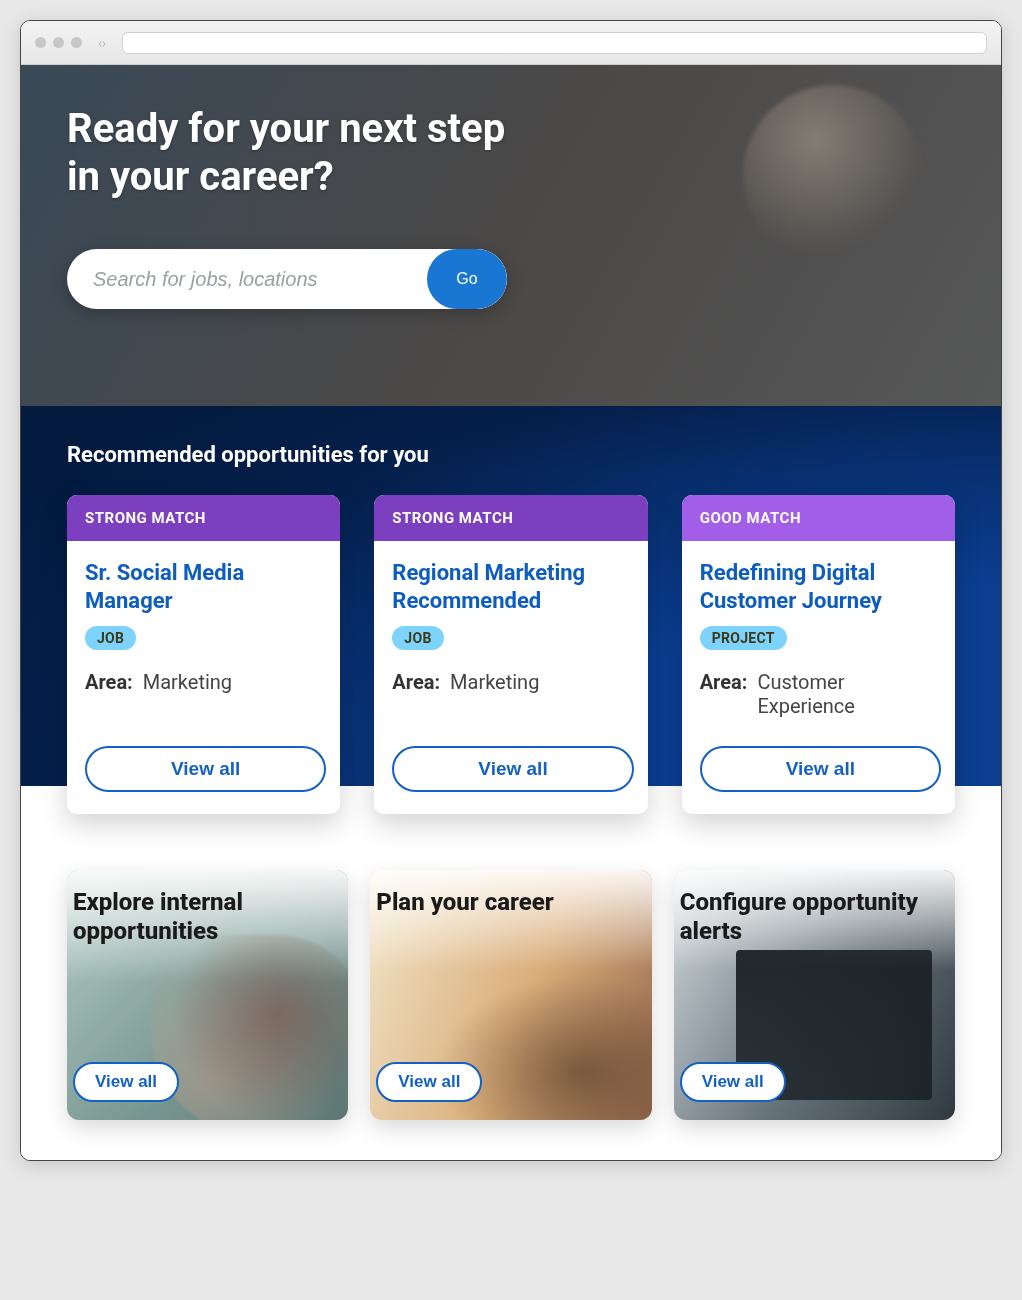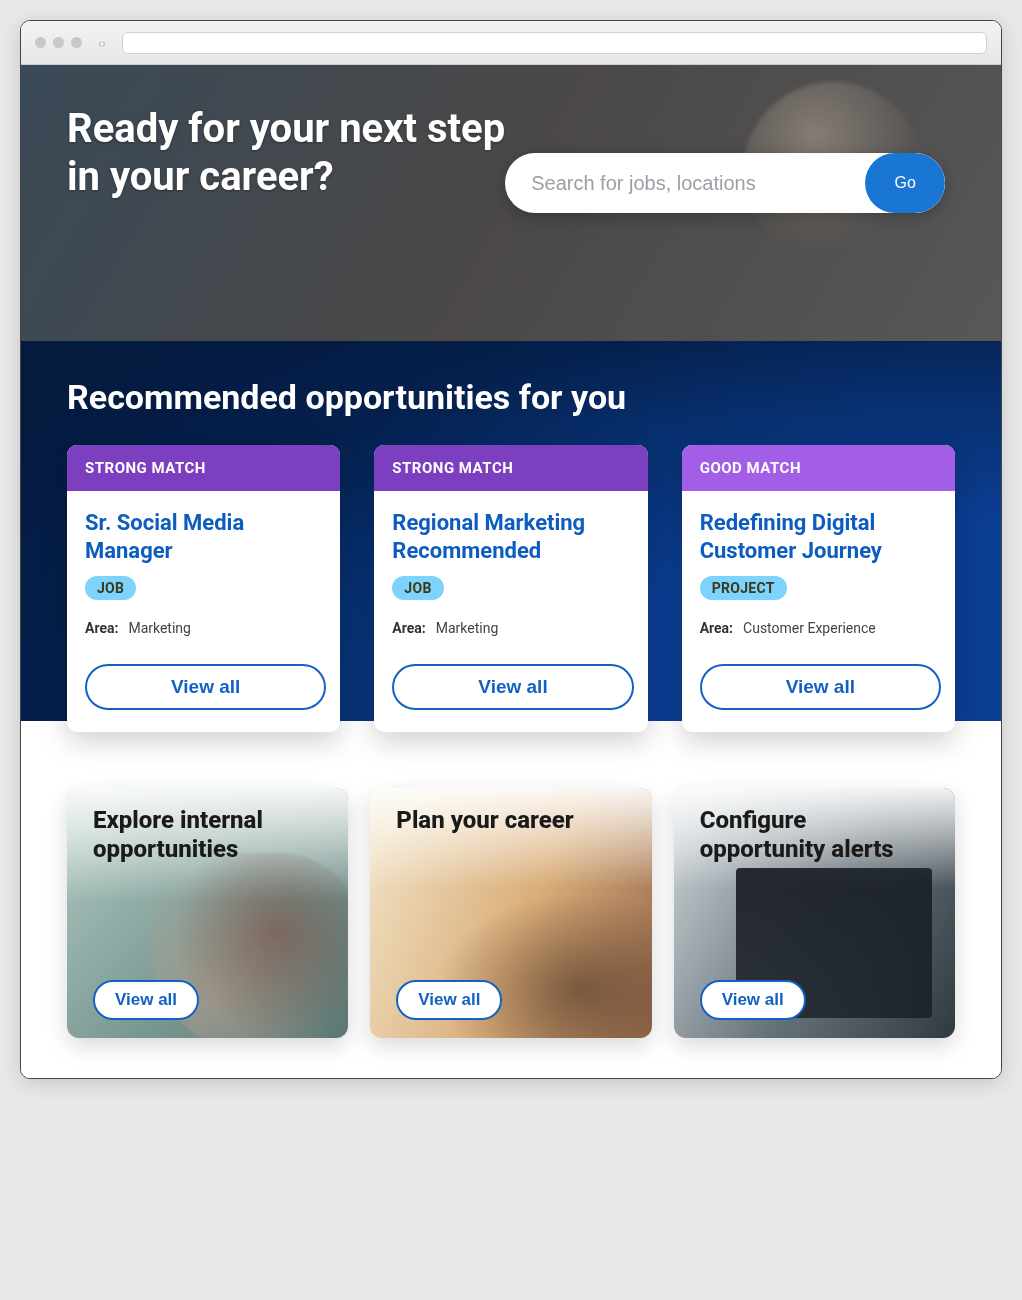--- a/index.html
+++ b/index.html
@@ -6,51 +6,51 @@
 body { font-family: -apple-system, BlinkMacSystemFont, "Segoe UI", Roboto, Helvetica, Arial, sans-serif; background: #e8e8e8; padding: 20px; display: flex; justify-content: center; }
 
 .browser-frame { width: 982px; background: #fff; border: 1px solid #444; border-radius: 10px; overflow: hidden; box-shadow: 0 4px 20px rgba(0,0,0,0.15); }
 
 .browser-chrome { height: 44px; background: linear-gradient(#f3f3f3,#e7e7e7); display:flex; align-items:center; padding:0 14px; gap:10px; border-bottom:1px solid #ccc; }
 .dots { display:flex; gap:7px; }
 .dot { width:11px; height:11px; border-radius:50%; background:#c7c7c7; }
 .nav-arrows { color:#bbb; font-size:14px; letter-spacing:-2px; margin-left:6px; }
 .url-bar { flex:1; height:22px; background:#fff; border:1px solid #d0d0d0; border-radius:6px; margin-left:8px; }
 
-.hero { position:relative; height:276px; padding:40px 46px 0 46px; background: linear-gradient(rgba(30,45,60,0.55),rgba(30,45,60,0.55)), linear-gradient(120deg,#5a6b78,#826a55,#9b8b7a); display:flex; flex-direction:row; justify-content:flex-start; }
+.hero { position:relative; height:341px; padding:40px 46px 0 46px; background: linear-gradient(rgba(30,45,60,0.55),rgba(30,45,60,0.55)), linear-gradient(120deg,#5a6b78,#826a55,#9b8b7a); display:flex; flex-direction:column; justify-content:flex-start; }
 .hero-bg-shapes { position:absolute; inset:0; overflow:hidden; }
 .hero-bg-shapes::before { content:""; position:absolute; right:8%; top:6%; width:180px; height:180px; background: radial-gradient(circle at 40% 30%, rgba(230,210,185,.35), rgba(140,120,100,.1) 60%, transparent 70%); border-radius:50%; filter:blur(2px);}
 .hero h1 { color:#fff; font-size:40px; font-weight:700; line-height:1.2; text-shadow:0 1px 3px rgba(0,0,0,.35); z-index:1; }
 
 .search-wrap { margin-top:48px; display:flex; z-index:1; }
 .search-pill { display:flex; background:#fff; border-radius:999px; overflow:hidden; height:60px; width:440px; box-shadow:0 4px 16px rgba(0,0,0,.25); }
-.search-input { flex:1; border:none; outline:none; padding:4px 26px; font-size:20px; color:#555; background:transparent; }
+.search-input { flex:1; border:none; outline:none; padding:4px 26px; font-size:20px; color:#555; background:transparent;font-style:italic; }
 .search-input::placeholder { color:#9aa0a6; }
 .go-btn { width:80px; border:none; background:#1976d2; color:#fff; font-size:16px; font-weight:500; cursor:pointer; border-radius:999px; }
 
 .rec-section { position:relative; background:#fff; }
 .rec-bg { position:absolute; left:0; right:0; top:0; height:380px; background: radial-gradient(120% 140% at 100% 100%, #0b3d91 0%, #0b3d91 38%, #083071 60%, #05204d 78%, #041a3f 100%); }
 .rec-inner { position:relative; padding:36px 46px 0 46px; }
-.rec-title { color:#fff; font-size:34px; font-weight:700; margin-bottom:28px; }
+.rec-title { color:#fff; font-size:22px; font-weight:700; margin-bottom:28px; }
 
 .cards-row { display:flex; gap:34px; }
 .card { flex:1; background:#fff; border-radius:10px; box-shadow:0 10px 28px rgba(0,0,0,.18); overflow:hidden; display:flex; flex-direction:column; }
 .card-header { padding:14px 18px; color:#fff; font-weight:700; font-size:15px; letter-spacing:.5px; }
 .hdr-strong { background:#7b3fbf; }
 .hdr-good { background:#a25ee6; }
 .card-body { padding:18px 14px 22px 18px; display:flex; flex-direction:column; flex:1; }
 .card-title { color:#0d5dc0; font-size:22px; font-weight:700; line-height:1.25; margin-bottom:12px; }
 .badge { display:inline-block; background:#7dd3fc; color:#3a3a1a; font-size:14px; font-weight:700; padding:4px 12px; border-radius:999px; letter-spacing:.3px; margin-bottom:20px; align-self:flex-start; }
-.area-row { display:flex; gap:10px; font-size:14px; color:#333; margin-bottom:auto; align-items:flex-start; }
+.area-row { display:flex; gap:10px; font-size:20px; color:#333; margin-bottom:auto; align-items:flex-start; }
 .area-label { font-weight:700; }
 .area-value { color:#444; }
 .view-all-btn { margin-top:28px; height:46px; border:2px solid #1461c4; background:#fff; color:#1461c4; font-size:19px; font-weight:700; border-radius:999px; cursor:pointer; }
 
 .tiles-row { display:flex; gap:22px; padding:56px 46px 40px 46px; }
-.tile { flex:1; height:250px; border-radius:12px; position:relative; overflow:hidden; box-shadow:0 8px 22px rgba(0,0,0,.15); padding:18px 26px; display:flex; flex-direction:column; justify-content:space-between; }
+.tile { flex:1; height:250px; border-radius:12px; position:relative; overflow:hidden; box-shadow:0 8px 22px rgba(0,0,0,.15); padding:18px 6px; display:flex; flex-direction:column; justify-content:space-between; }
 .tile-title { font-size:24px; font-weight:800; color:#1a1a1a; line-height:1.2; z-index:1; }
 .tile .view-all-chip { align-self:flex-start; background:#fff; color:#1461c4; border:2px solid #1461c4; font-weight:700; font-size:17px; padding:8px 20px; border-radius:999px; cursor:pointer; z-index:1; }
 .tile-bg { position:absolute; inset:0; }
 .tile1 .tile-bg { background: linear-gradient(180deg, rgba(255,255,255,.92) 0%, rgba(255,255,255,.1) 45%), linear-gradient(135deg,#a9c5bd,#6a8b85 60%,#4a6763); }
 .tile1 .tile-bg::after{content:"";position:absolute;right:-5%;bottom:-6%;width:75%;height:80%;background:radial-gradient(circle at 60% 40%, rgba(120,70,60,.55), transparent 60%), radial-gradient(circle at 30% 70%, rgba(200,160,140,.5), transparent 60%);border-radius:20% 40% 30% 50%;filter:blur(1px);} 
 .tile2 .tile-bg { background: linear-gradient(180deg, rgba(255,255,255,.92) 0%, rgba(255,255,255,.1) 40%), linear-gradient(110deg,#f0e3c4,#d6a46a 55%,#8b5a3a); }
 .tile2 .tile-bg::after{content:"";position:absolute;right:0;bottom:0;width:85%;height:65%;background:radial-gradient(ellipse at 70% 70%, rgba(70,45,30,.55), transparent 60%);}
 .tile3 .tile-bg { background: linear-gradient(180deg, rgba(255,255,255,.92) 0%, rgba(255,255,255,.08) 40%), linear-gradient(120deg,#cfd6da,#5a6770 55%,#1e2930); }
 .tile3 .tile-bg::after{content:"";position:absolute;right:8%;bottom:8%;width:70%;height:60%;background:linear-gradient(150deg, rgba(10,15,20,.85), rgba(10,15,20,.6));border-radius:4px;}
 </style>

